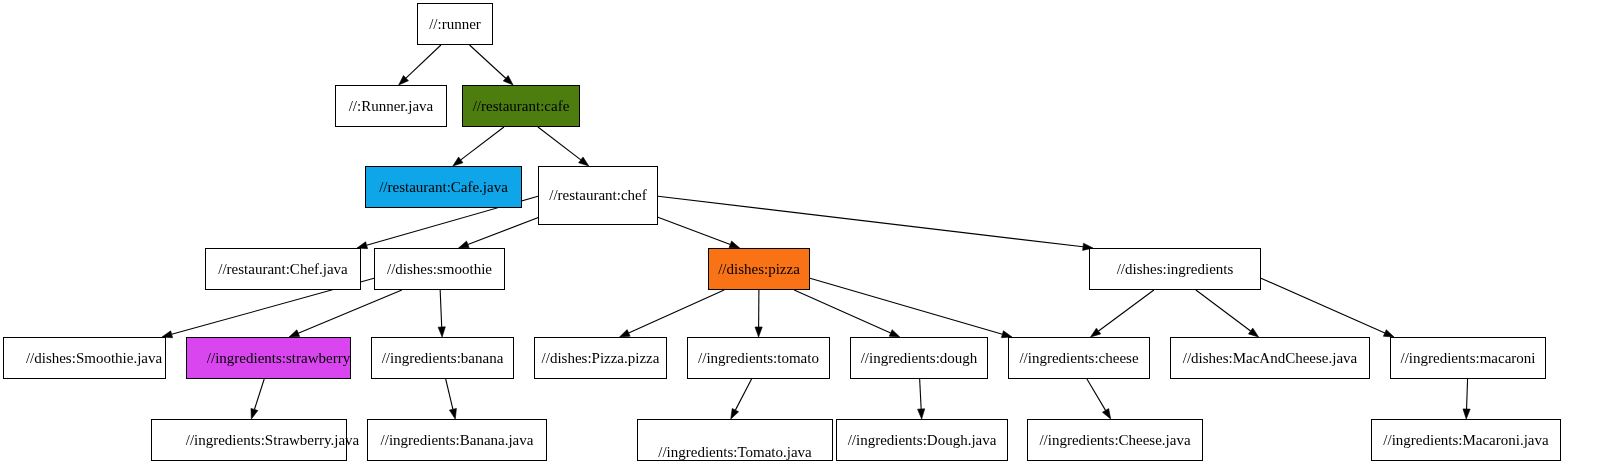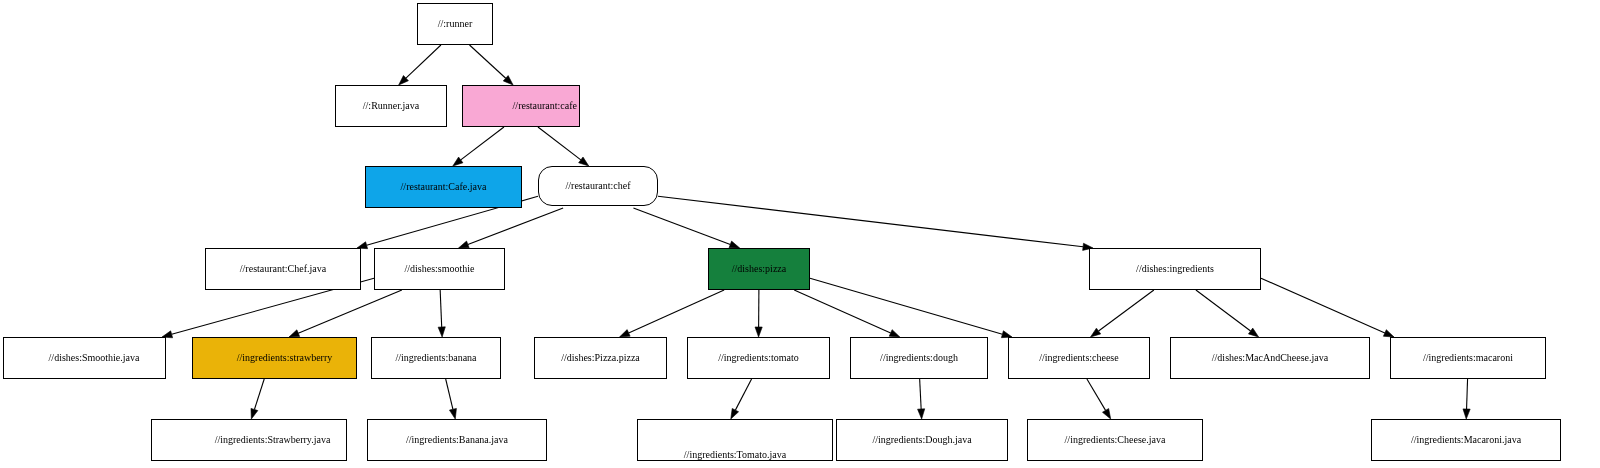--- a/index.html
+++ b/index.html
@@ -25,21 +25,21 @@
   }
   .graph-node {
     position: absolute;
     box-sizing: border-box;
     border: 1px solid #000000;
     background: #ffffff;
     display: flex;
     align-items: center;
     justify-content: center;
     white-space: nowrap;
-    font-size: 10px;
+    font-size: 15px;
     line-height: 1;
     color: #000000;
     letter-spacing: 0px;
   }
   .graph-node .node-label {
     display: block;
     padding: 0 2px;
   }
 </style>
 </head>
@@ -144,48 +144,48 @@
         <polygon points="1466.24,419 1462.9717790620828,408.8867051906434 1470.1678618611666,409.1241759230131" fill="#000000" stroke="#000000" stroke-width="0.6"></polygon>
       </g>
     </svg>
   <div id="node-layer">
       <div class="graph-node" style="left: 417px; top: 3px; width: 76px; height: 42px; border-color: rgb(0, 0, 0); background: rgb(255, 255, 255);">
         <span class="node-label">//:runner</span>
       </div>
       <div class="graph-node" style="left: 335px; top: 85px; width: 112px; height: 42px; border-color: rgb(0, 0, 0); background: rgb(255, 255, 255);">
         <span class="node-label">//:Runner.java</span>
       </div>
-      <div class="graph-node" style="left: 462px; top: 85px; width: 118px; height: 42px; border-color: rgb(0, 0, 0); background: #f9a8d4; justify-content: flex-end;">
+      <div class="graph-node" style="left: 462px; top: 85px; width: 118px; height: 42px; border-color: rgb(0, 0, 0); background: #4d7c0f;">
         <span class="node-label">//restaurant:cafe</span>
       </div>
       <div class="graph-node" style="left: 365px; top: 166px; width: 157px; height: 42px; border-color: rgb(0, 0, 0); background: #0ea5e9;">
         <span class="node-label">//restaurant:Cafe.java</span>
       </div>
-      <div class="graph-node" style="left: 538px; top: 166px; width: 120px; height: 40px; border-color: rgb(0, 0, 0); background: rgb(255, 255, 255); border-radius: 14px;">
+      <div class="graph-node" style="left: 538px; top: 166px; width: 120px; height: 59px; border-color: rgb(0, 0, 0); background: rgb(255, 255, 255);">
         <span class="node-label">//restaurant:chef</span>
       </div>
       <div class="graph-node" style="left: 205px; top: 248px; width: 156px; height: 42px; border-color: rgb(0, 0, 0); background: rgb(255, 255, 255);">
         <span class="node-label">//restaurant:Chef.java</span>
       </div>
       <div class="graph-node" style="left: 374px; top: 248px; width: 131px; height: 42px; border-color: rgb(0, 0, 0); background: rgb(255, 255, 255);">
         <span class="node-label">//dishes:smoothie</span>
       </div>
-      <div class="graph-node" style="left: 708px; top: 248px; width: 102px; height: 42px; border-color: rgb(0, 0, 0); background: #15803d;">
+      <div class="graph-node" style="left: 708px; top: 248px; width: 102px; height: 42px; border-color: rgb(0, 0, 0); background: #f97316;">
         <span class="node-label">//dishes:pizza</span>
       </div>
       <div class="graph-node" style="left: 1089px; top: 248px; width: 172px; height: 42px; border-color: rgb(0, 0, 0); background: rgb(255, 255, 255);">
         <span class="node-label">//dishes:ingredients</span>
       </div>
       <div class="graph-node" style="left: 3px; top: 337px; width: 163px; height: 42px; border-color: rgb(0, 0, 0); background: rgb(255, 255, 255); padding-left: 19px;">
         <span class="node-label">//dishes:Smoothie.java</span>
       </div>
-      <div class="graph-node" style="left: 192px; top: 337px; width: 165px; height: 42px; border-color: rgb(0, 0, 0); background: #eab308; padding-left: 20px;">
+      <div class="graph-node" style="left: 186px; top: 337px; width: 165px; height: 42px; border-color: rgb(0, 0, 0); background: #d946ef; padding-left: 20px;">
         <span class="node-label">//ingredients:strawberry</span>
       </div>
-      <div class="graph-node" style="left: 371px; top: 337px; width: 130px; height: 42px; border-color: rgb(0, 0, 0); background: rgb(255, 255, 255);">
+      <div class="graph-node" style="left: 371px; top: 337px; width: 143px; height: 42px; border-color: rgb(0, 0, 0); background: rgb(255, 255, 255);">
         <span class="node-label">//ingredients:banana</span>
       </div>
       <div class="graph-node" style="left: 534px; top: 337px; width: 133px; height: 42px; border-color: rgb(0, 0, 0); background: rgb(255, 255, 255);">
         <span class="node-label">//dishes:Pizza.pizza</span>
       </div>
       <div class="graph-node" style="left: 687px; top: 337px; width: 143px; height: 42px; border-color: rgb(0, 0, 0); background: rgb(255, 255, 255);">
         <span class="node-label">//ingredients:tomato</span>
       </div>
       <div class="graph-node" style="left: 850px; top: 337px; width: 138px; height: 42px; border-color: rgb(0, 0, 0); background: rgb(255, 255, 255);">
         <span class="node-label">//ingredients:dough</span>

